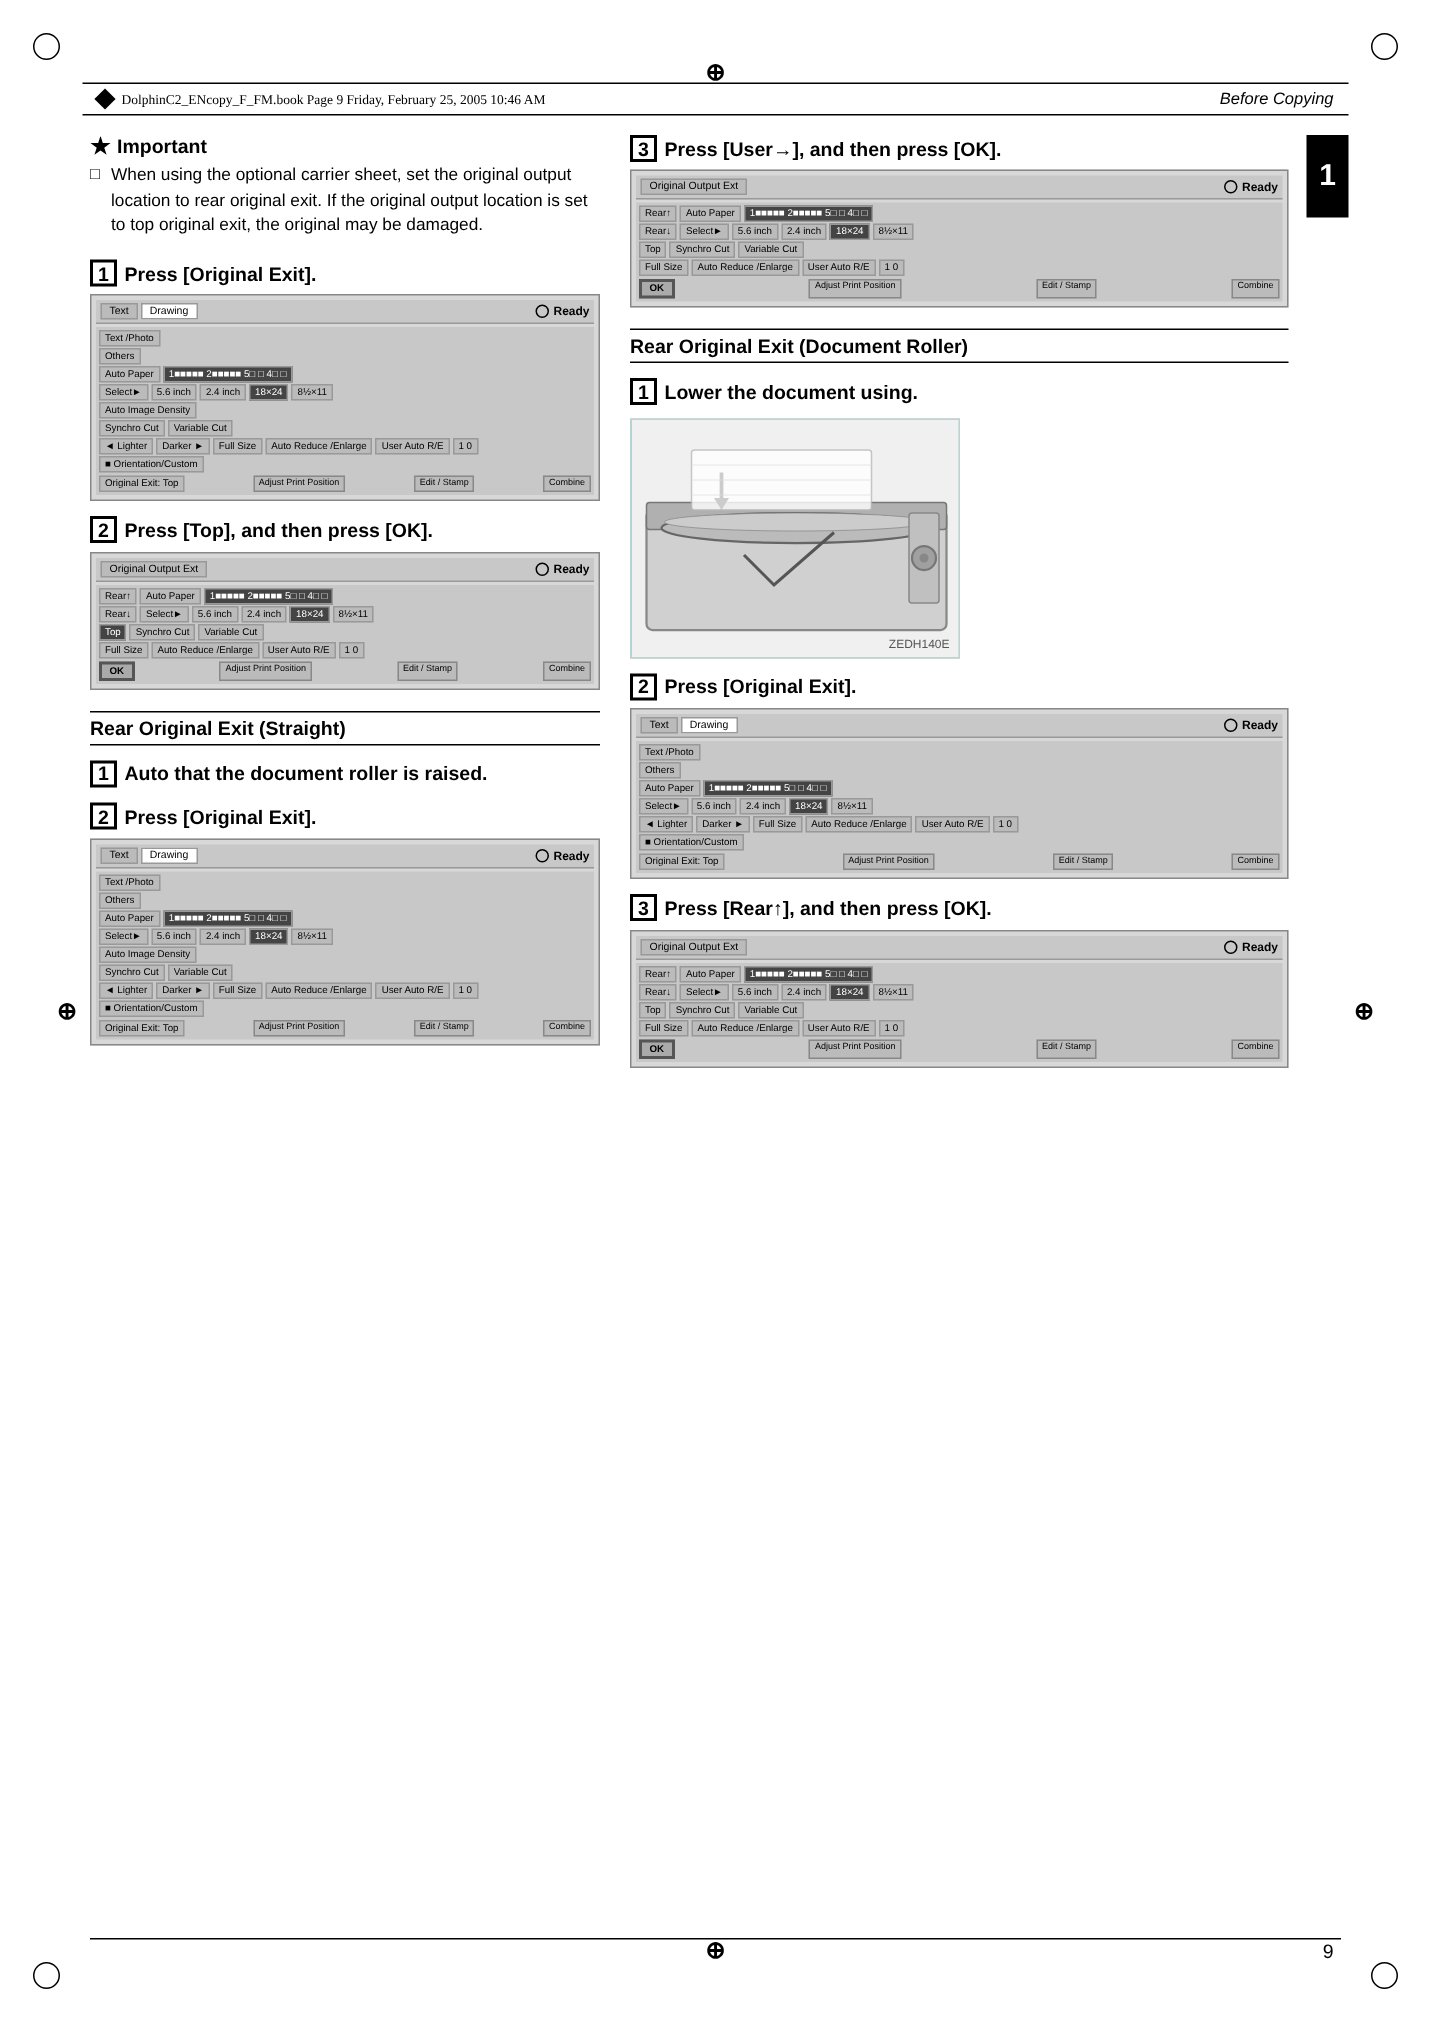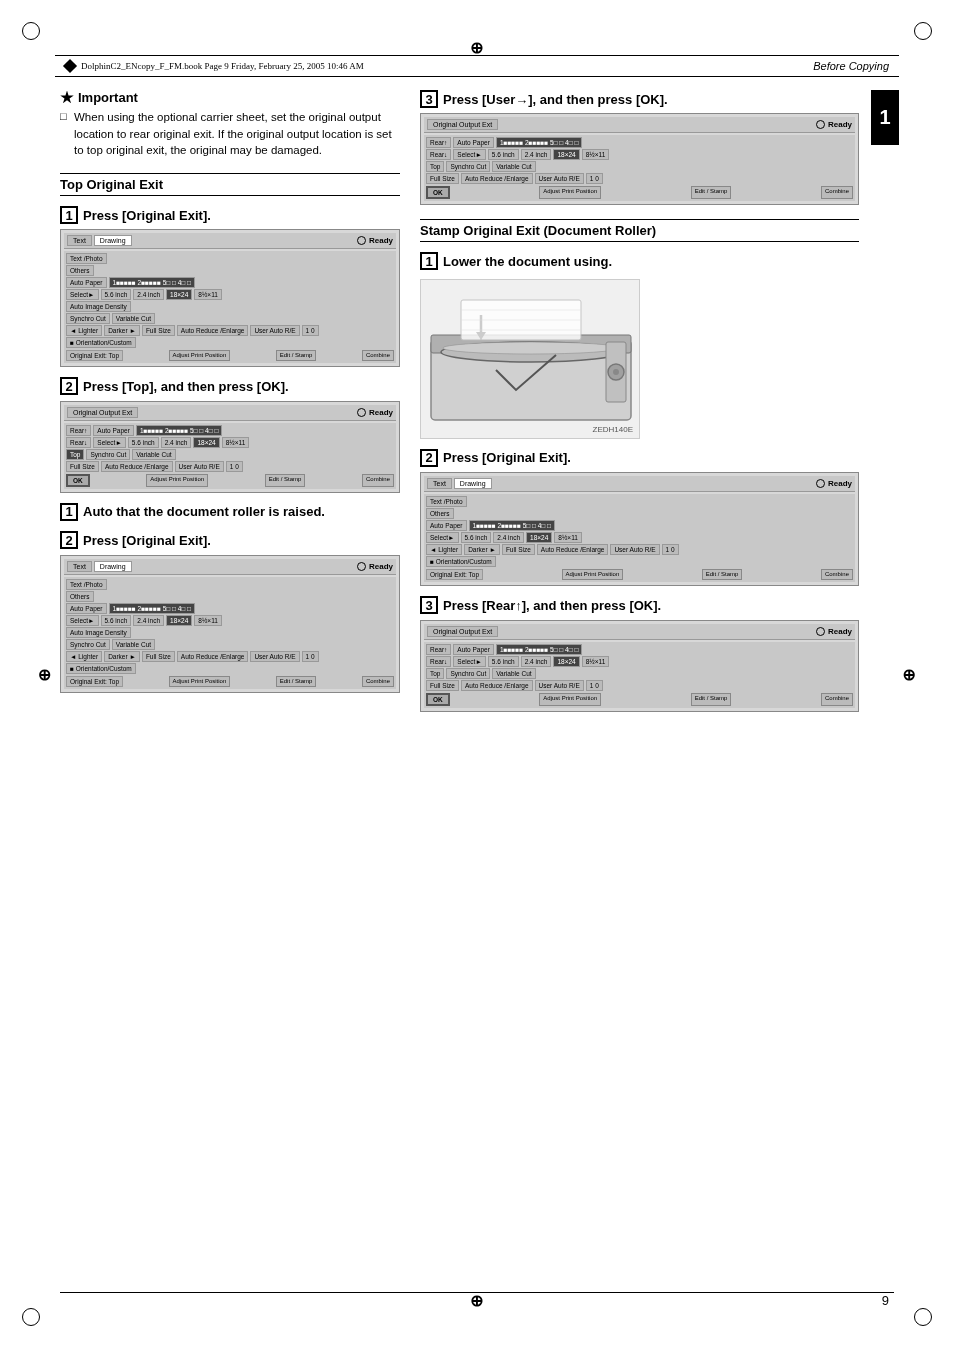--- a/index.html
+++ b/index.html
@@ -380,21 +380,20 @@
         <div class="important-box">
           <div class="important-title">
             <span class="important-icon"></span>
             <strong>Important</strong>
           </div>
           <div class="important-text">
             <p>When using the optional carrier sheet, set the original output location to rear original exit. If the original output location is set to top original exit, the original may be damaged.</p>
           </div>
         </div>
 
-        <div class="section-heading">Top Original Exit</div>
 
         <div class="step">
           <div class="step-header">
             <span class="step-number-box">1</span>
             <span class="step-text">Press [Original Exit].</span>
           </div>
 
           <div class="lcd-small">
             <div class="lcd-small-header">
               <div class="lcd-small-tabs">
@@ -496,20 +495,21 @@
               <div class="lcd-small-btns">
                 <span class="lcd-small-okbtn">OK</span>
                 <span class="lcd-small-btn">Adjust Print Position</span>
                 <span class="lcd-small-btn">Edit / Stamp</span>
                 <span class="lcd-small-btn">Combine</span>
               </div>
             </div>
           </div>
         </div>
 
+        <div class="section-heading">Rear Original Exit (Straight)</div>
 
         <div class="step">
           <div class="step-header">
             <span class="step-number-box">1</span>
             <span class="step-text">Auto that the document roller is raised.</span>
           </div>
         </div>
 
         <div class="step">
           <div class="step-header">
@@ -622,21 +622,21 @@
               <div class="lcd-small-btns">
                 <span class="lcd-small-okbtn">OK</span>
                 <span class="lcd-small-btn">Adjust Print Position</span>
                 <span class="lcd-small-btn">Edit / Stamp</span>
                 <span class="lcd-small-btn">Combine</span>
               </div>
             </div>
           </div>
         </div>
 
-        <div class="section-heading">Stamp Original Exit (Document Roller)</div>
+        <div class="section-heading">Rear Original Exit (Document Roller)</div>
 
         <div class="step">
           <div class="step-header">
             <span class="step-number-box">1</span>
             <span class="step-text">Lower the document using.</span>
           </div>
 
           <div class="roller-image">
             <svg class="roller-svg" viewBox="0 0 220 160" xmlns="http://www.w3.org/2000/svg">
 

